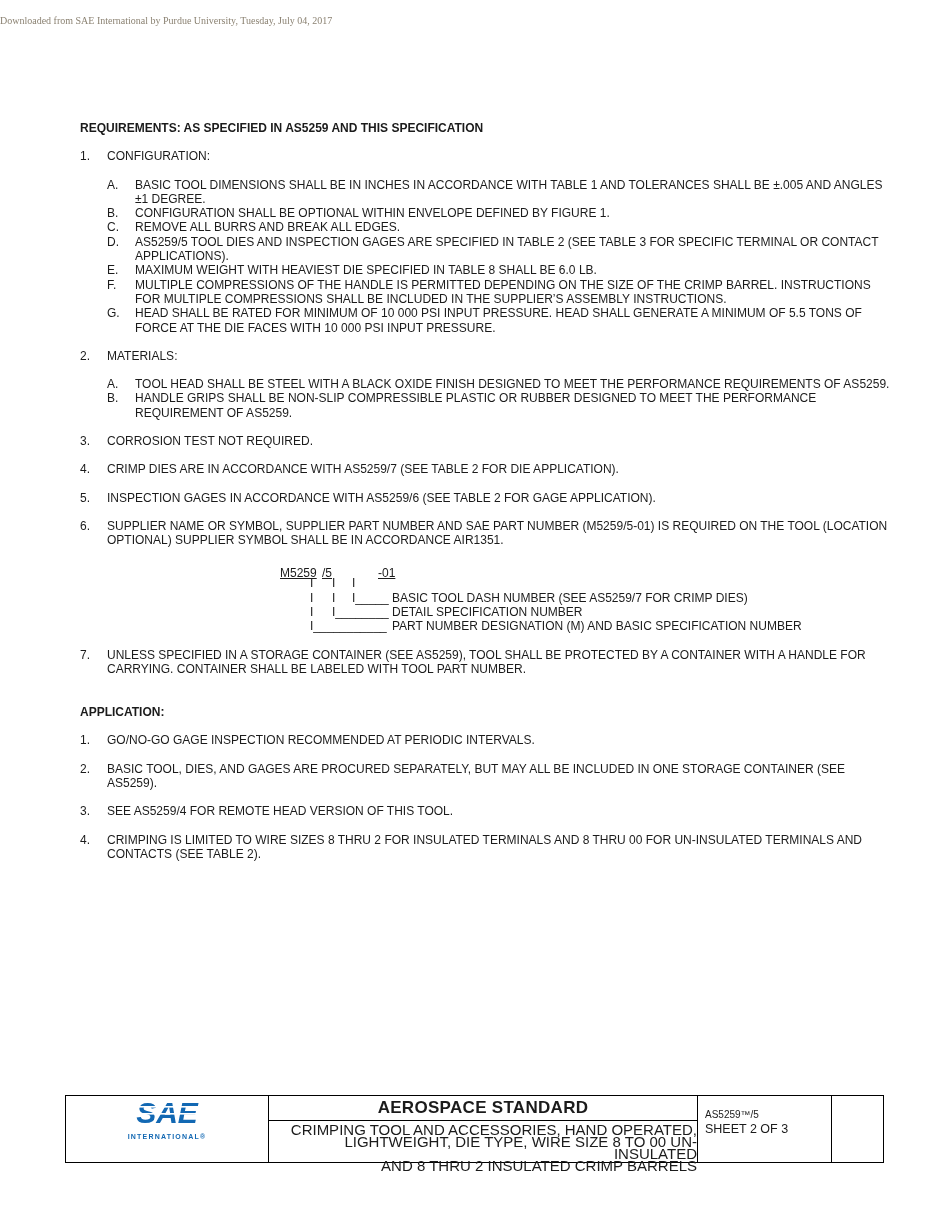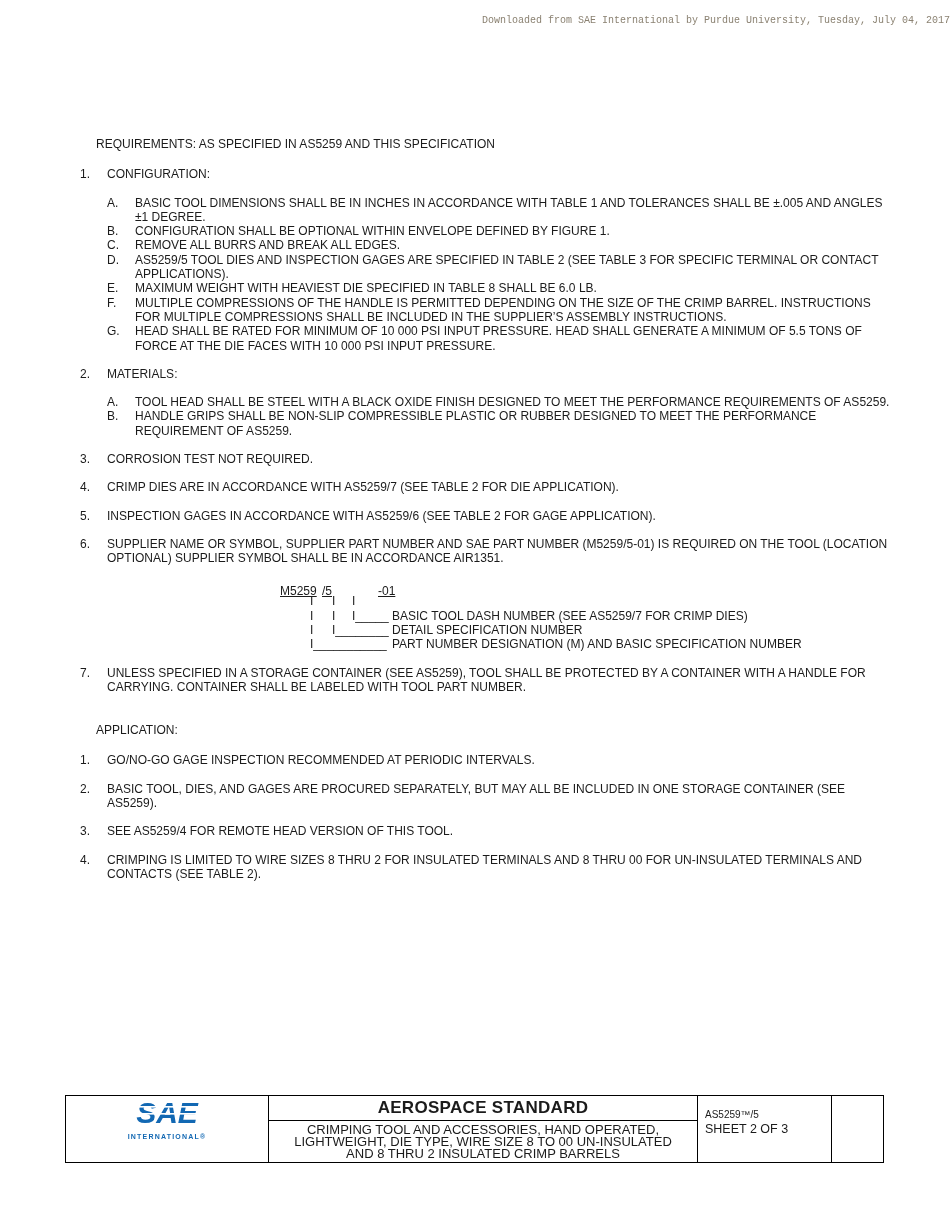--- a/index.html
+++ b/index.html
@@ -4,28 +4,28 @@
 <style>
   * { margin:0; padding:0; box-sizing:border-box; }
   html,body { background:#ffffff; }
   body {
     width:950px; height:1230px; position:relative;
     font-family:"Liberation Sans", sans-serif;
     color:#1b1b1b; overflow:hidden;
   }
   .watermark {
     position:absolute; top:15px; left:0; width:100%;
-    text-align:right; font-family:Liberation Mono, monospace;
+    text-align:left; font-family:Liberation Serif, serif;
     font-size:10px; color:#8b8272;
   }
   .content {
     position:absolute; left:80px; top:121px; width:812px;
     font-size:12px; line-height:14.3px;
   }
-  .section-heading { margin:16px; }
+  .section-heading { margin:0;font-weight:bold; }
   .item { position:relative; padding-left:27px; margin-top:14px; }
   .item > .num { position:absolute; left:0; top:0; }
   .sublist { margin-top:14px; }
   .subitem { position:relative; padding-left:28px; }
   .subitem > .letter { position:absolute; left:0; top:0; }
   .apps-heading { margin-top:29px; }
 
   .diagram { position:relative; margin-top:14px; height:72px; }
   .diagram .seg { position:absolute; top:4px; text-decoration:underline; }
   .seg1 { left:200px; } .seg2 { left:242px; } .seg3 { left:260px;margin-left:38px; }
@@ -35,21 +35,21 @@
   .p3 { position:absolute; left:272px; } .plabel { position:absolute; left:312px; white-space:nowrap; }
 
   .footer {
     position:absolute; left:65px; top:1095px; width:819px; height:68px;
     border:1.5px solid #000; display:flex;
   }
   .f-logo { width:203px; border-right:1.5px solid #000; display:flex; flex-direction:column; align-items:center; justify-content:flex-start; }
   .logo-sub { font-size:7px; font-weight:bold; letter-spacing:1.2px; color:#1268b3; margin-top:1px; }
   .f-center { width:429px; border-right:1.5px solid #000; text-align:center; display:flex; flex-direction:column; }
   .f-title { font-size:17px; font-weight:bold; padding:2px 0 2px; border-bottom:1.5px solid #000; letter-spacing:0.3px; }
-  .f-sub { font-size:13px; line-height:12px; padding-top:3px; }
+  .f-sub { font-size:15px; line-height:12px; padding-top:3px;text-align:right; }
   .f-doc { width:134px; border-right:1.5px solid #000; padding:13px 0 0 7px; }
   .f-docnum { font-weight:normal; font-size:10px; }
   .f-sheet { font-size:12.5px; margin-top:2px; }
   .f-empty { flex:1; }
 </style>
 </head>
 <body>
 
 <div class="watermark">Downloaded from SAE International by Purdue University, Tuesday, July 04, 2017</div>
 

